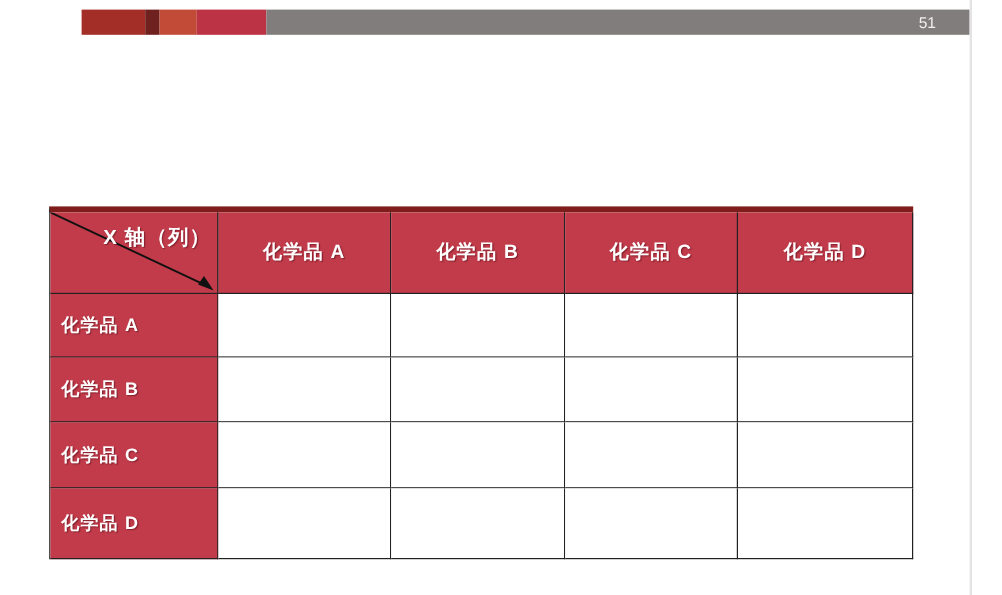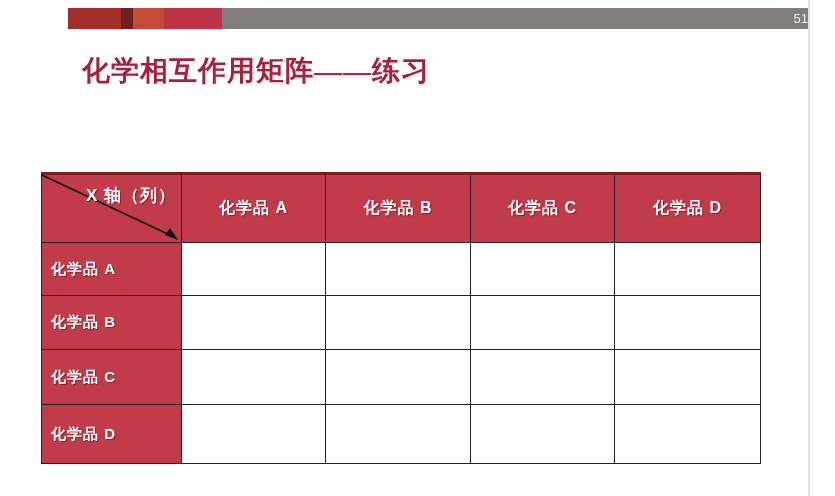--- a/index.html
+++ b/index.html
@@ -17,20 +17,21 @@
     display:flex;
   }
   .seg { height:100%; }
   .seg-1 { width:53px; }
   .seg-2 { width:12px; }
   .seg-3 { width:31px; }
   .seg-4 { width:58px; }
   .seg-gray {
     width:586px;
     display:flex; align-items:center; justify-content:flex-end;
+    padding-right:28px;
   }
   .page-number {
     color:#efefef; font-size:13px; line-height:1;
   }
   
   .slide-edge {
     position:absolute; left:808px; top:0; width:2px; height:496px;
     background:#e4e4e4;
   }
   
@@ -40,21 +41,21 @@
     font-weight:bold; font-size:28px; letter-spacing:1px;
     color:#a81e3c;
     white-space:nowrap;
   }
   
   .matrix {
     position:absolute; left:41px; top:172px;
     display:grid;
     grid-template-columns:140px 144px 145px 144px 146px;
     grid-template-rows:68px 53px 54px 55px 59px;
-    border-top:3px solid #7f1d1d;
+    border-top:5px solid #7f1d1d;
     border-left:1px solid #222;
   }
   .cell {
     border-right:1px solid #222;
     border-bottom:1px solid #222;
   }
   .red-cell {
     background:#c23b4a;
     color:#ffffff; font-weight:bold;
     text-shadow:1px 1px 1px rgba(60,0,10,0.45);
@@ -90,21 +91,20 @@
     <div class="seg seg-2" style="background-color: rgb(110, 33, 31);"></div>
     <div class="seg seg-3" style="background-color: rgb(194, 75, 56);"></div>
     <div class="seg seg-4" style="background-color: rgb(187, 51, 68);"></div>
     <div class="seg seg-gray" style="background-color: rgb(129, 125, 124);">
       <span class="page-number">51</span>
     </div>
   </div>
 
   <div class="slide-edge"></div>
 
-  <div class="slide-title">化学相互作用矩阵——练习</div>
 
   <div class="matrix">
 
     <div class="cell red-cell corner">
       <svg viewBox="0 0 139 67" preserveAspectRatio="none">
         <line x1="0" y1="0" x2="130" y2="61" stroke="#111" stroke-width="1.6"></line>
         <polygon points="136,65 123,60 128,53" fill="#111"></polygon>
       </svg>
       <span class="x-label">X 轴（列）</span>
     </div>

